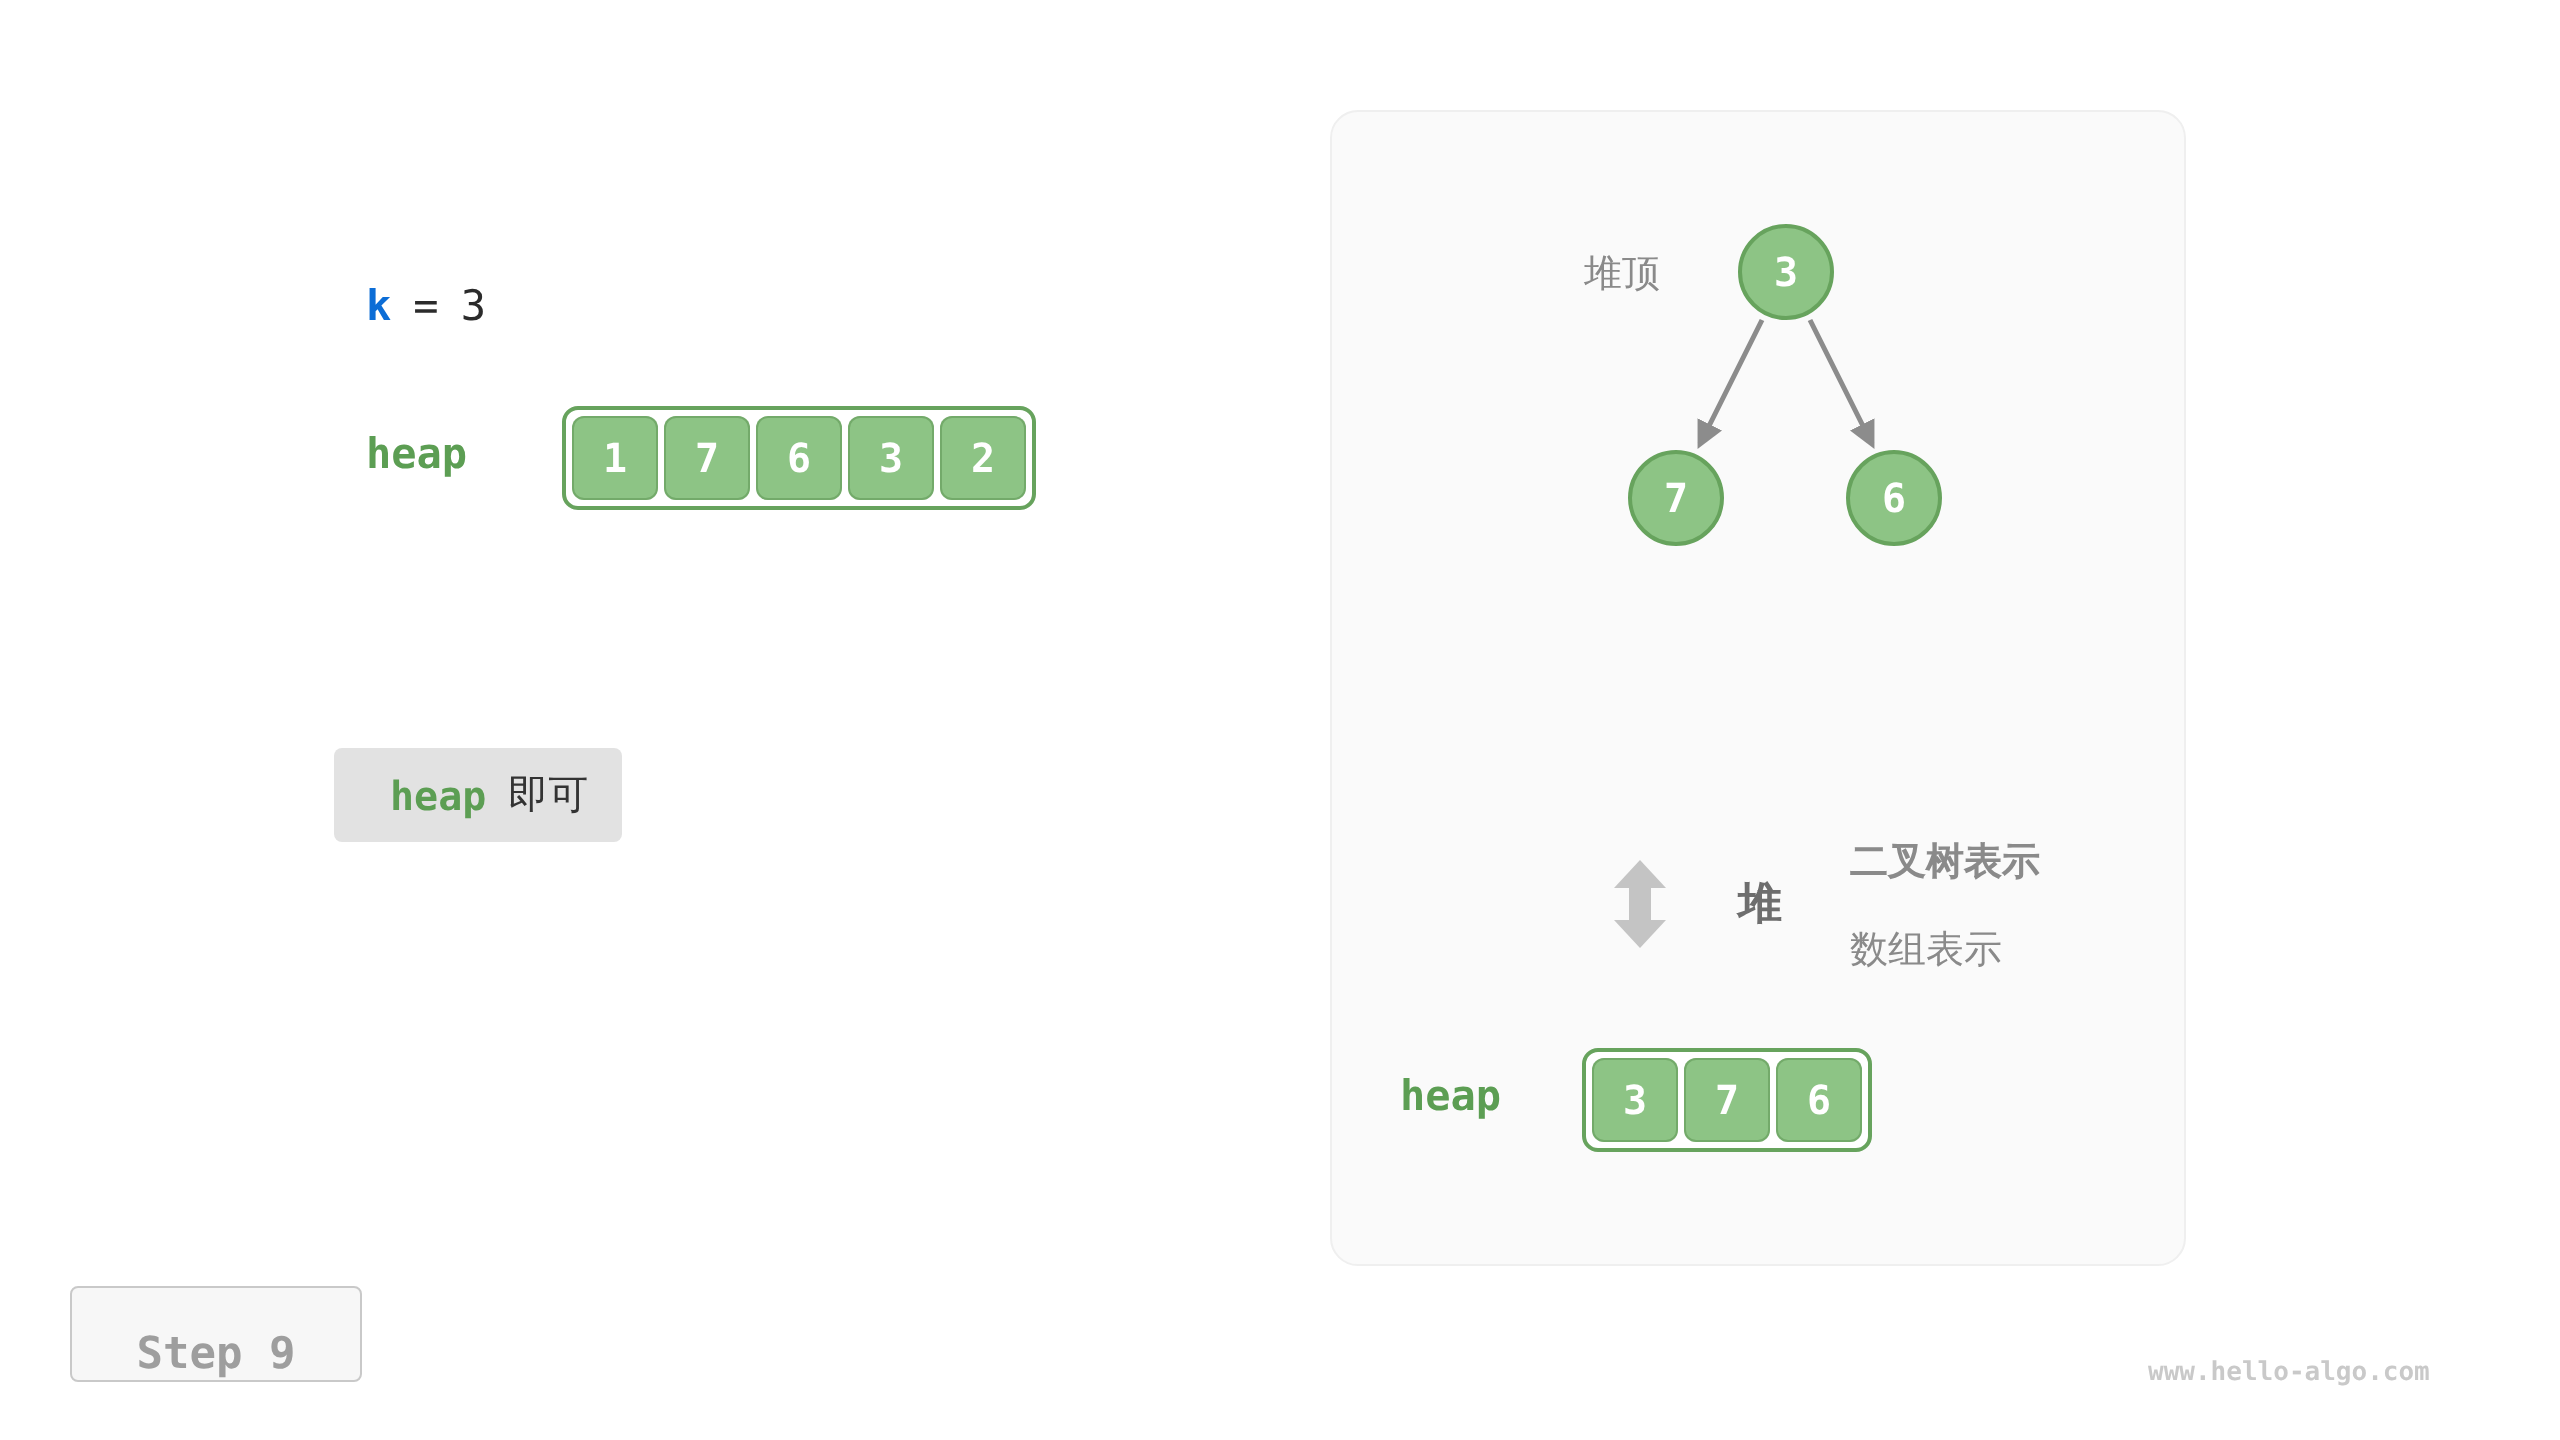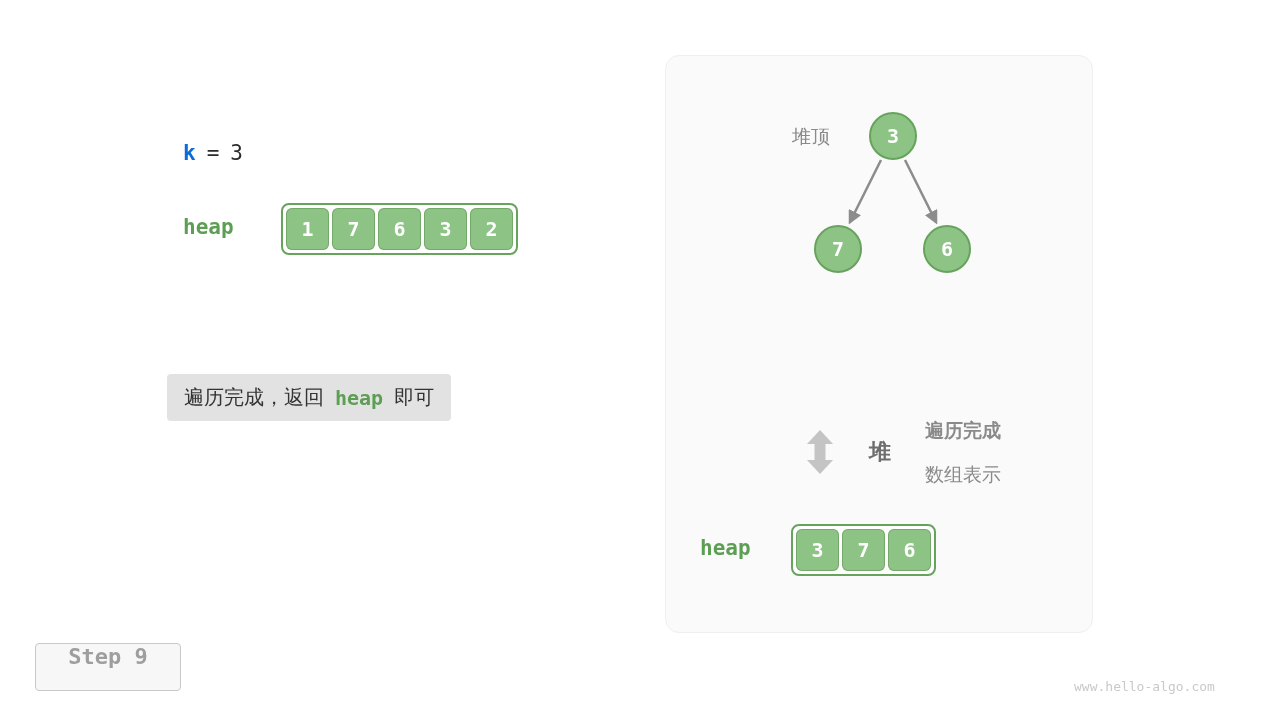--- a/index.html
+++ b/index.html
@@ -58,25 +58,25 @@
   .legend-tree{position:absolute;left:925px;top:418px;font-size:19px;font-weight:bold;
                color:var(--gray-text);}
   .legend-array{position:absolute;left:925px;top:462px;font-size:19px;font-weight:normal;
                 color:var(--gray-text);}
   .heap-label{position:absolute;left:700px;top:536px;font-family:"DejaVu Sans Mono",monospace;
               font-size:21px;font-weight:bold;color:var(--green-text);}
 
   
   .step-box{position:absolute;left:35px;top:643px;width:146px;height:48px;box-sizing:border-box;
             background:var(--step-bg);border:1px solid var(--step-border);border-radius:4px;
-            display:flex;align-items:flex-start;justify-content:center;
+            display:flex;align-items:flex-end;justify-content:center;
             font-family:"DejaVu Sans Mono",monospace;font-weight:bold;font-size:22px;
             color:var(--step-text);}
   .watermark{position:absolute;left:1074px;top:679px;font-family:"DejaVu Sans Mono",monospace;
-             font-size:13px;color:var(--watermark);}
+             font-size:13px;color:var(--watermark);font-weight:bold;}
 </style>
 </head>
 <body>
 
 <div class="stage">
 
   <div class="k-line">
     <span class="k">k</span><span class="eq">=</span><span class="kv">3</span>
   </div>
 
@@ -84,21 +84,20 @@
 
   <div class="array nums-array">
     <span class="cell">1</span>
     <span class="cell">7</span>
     <span class="cell">6</span>
     <span class="cell">3</span>
     <span class="cell">2</span>
   </div>
 
   <div class="callout">
-    <span>遍历完成，返回</span>
     <span class="code-green">heap</span>
     <span>即可</span>
   </div>
 
   <div class="panel"></div>
 
   <svg class="edges" viewBox="0 0 1280 720" xmlns="http://www.w3.org/2000/svg">
     <defs>
       <marker id="arrowhead" viewBox="0 0 10 10" refX="8" refY="5" markerWidth="5.5" markerHeight="5.5" orient="auto-start-reverse">
         <path d="M0,0 L10,5 L0,10 z" fill="#8C8C8C"></path>
@@ -112,21 +111,21 @@
   <div class="node node-root">3</div>
   <div class="node node-left">7</div>
   <div class="node node-right">6</div>
 
   <svg class="updown" width="28" height="44" viewBox="0 0 28 44" xmlns="http://www.w3.org/2000/svg">
     <polygon points="14,0 27,14 1,14" fill="#C4C4C4"></polygon>
     <rect x="8.5" y="13" width="11" height="18" fill="#C4C4C4"></rect>
     <polygon points="1,30 27,30 14,44" fill="#C4C4C4"></polygon>
   </svg>
   <div class="legend-heap">堆</div>
-  <div class="legend-tree">遍历完成</div>
+  <div class="legend-tree">二叉树表示</div>
   <div class="legend-array">数组表示</div>
 
   <div class="heap-label">heap</div>
   <div class="array heap-array">
     <span class="cell">3</span>
     <span class="cell">7</span>
     <span class="cell">6</span>
   </div>
 
   <div class="step-box">

